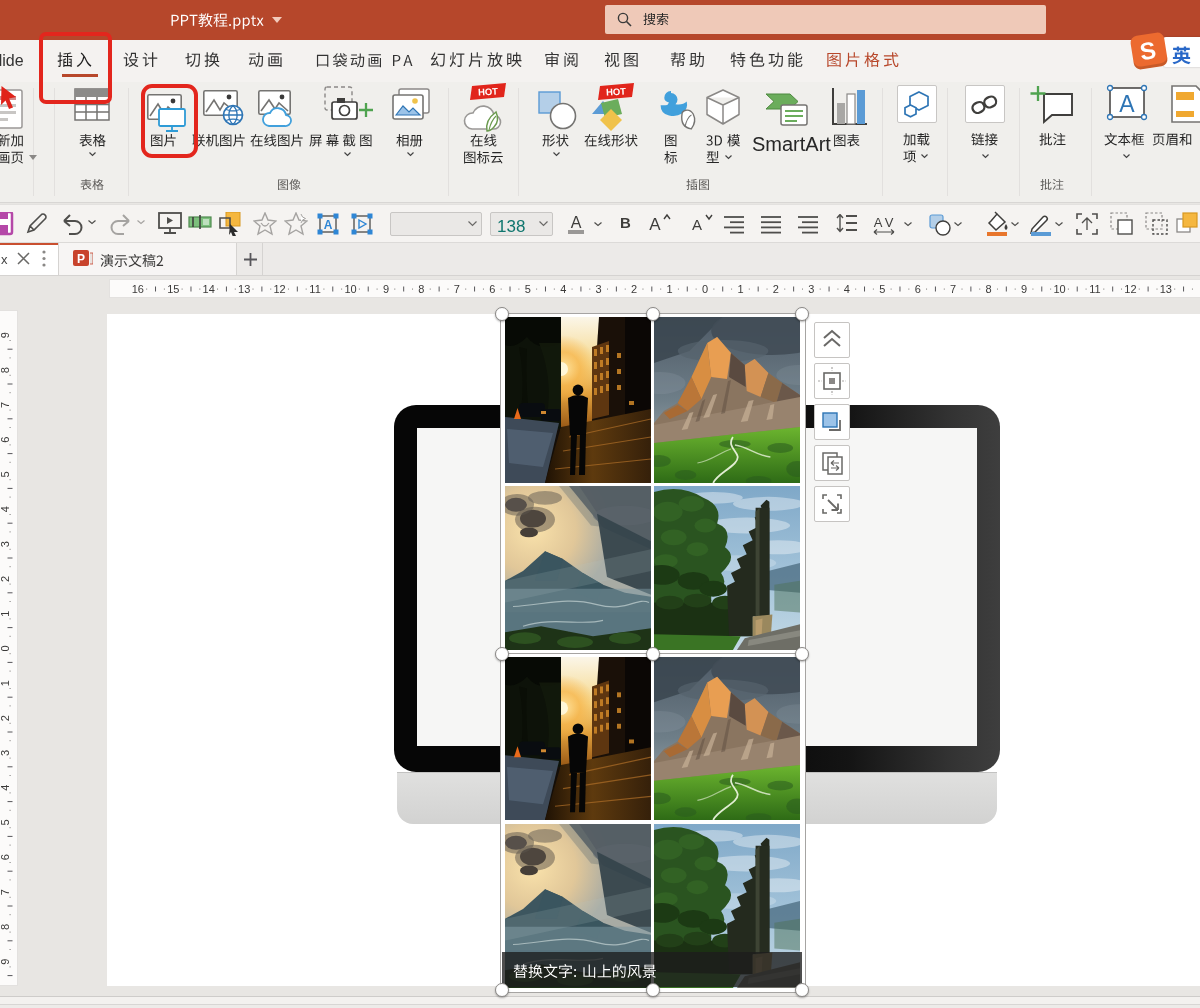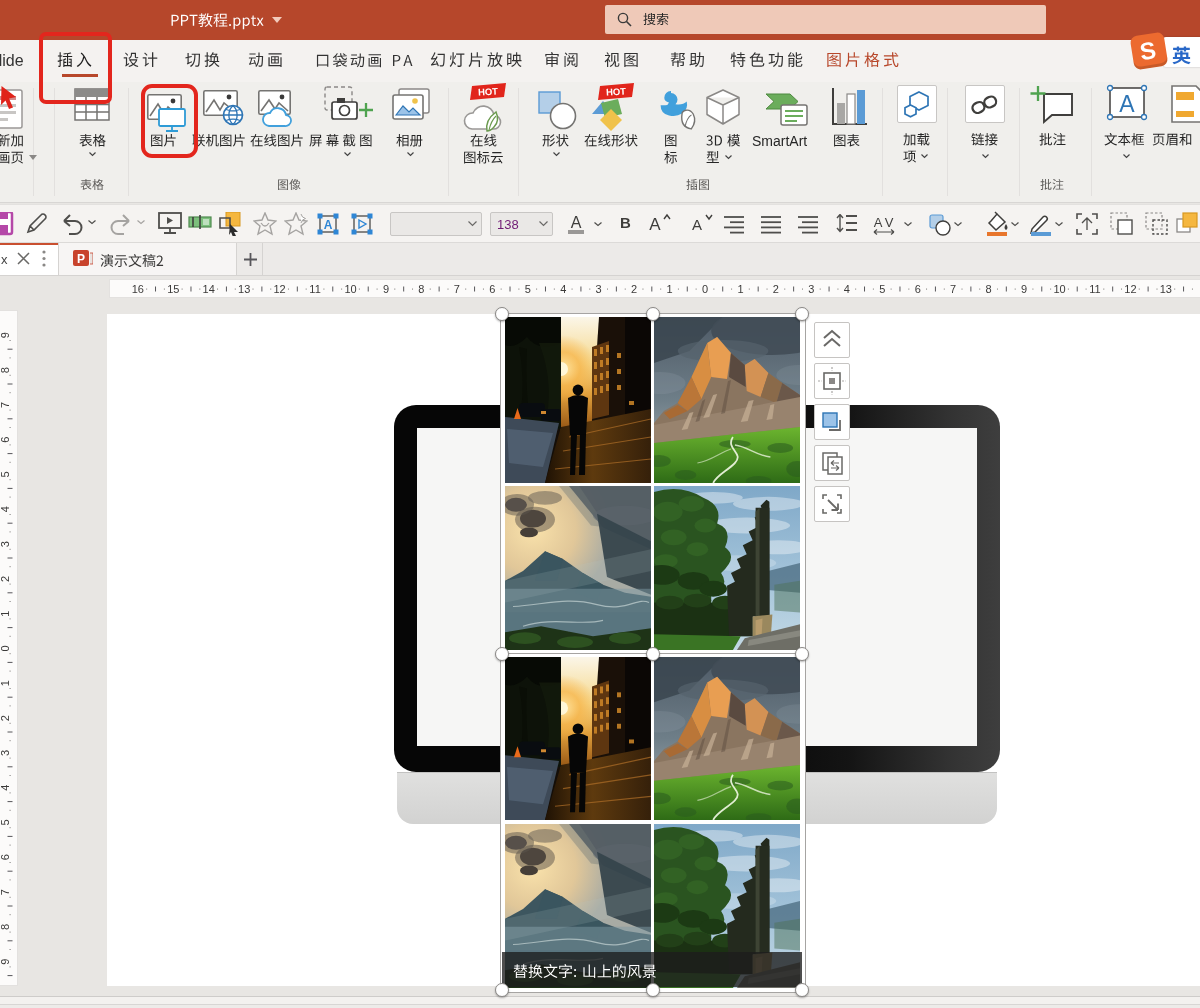--- a/index.html
+++ b/index.html
@@ -237,21 +237,21 @@
     <path transform="translate(0 12.4)" d="M8.6 -10.6L8.6 -6L9.5 -6L9.5 -10.6ZM11.1 -11.3L11.1 -5.2C11.1 -5 11 -5 10.8 -5C10.6 -5 9.9 -5 9.2 -5C9.3 -4.7 9.5 -4.3 9.5 -4.1C10.5 -4.1 11.1 -4.1 11.5 -4.2C11.9 -4.4 12.1 -4.6 12.1 -5.2L12.1 -11.3ZM5.2 -9.9L5.2 -8L3.6 -8L3.6 -8.1L3.6 -9.9ZM0.9 -8L0.9 -7.1L2.6 -7.1C2.4 -6.2 2 -5.3 0.8 -4.6C1 -4.5 1.3 -4.1 1.5 -3.9C2.8 -4.7 3.3 -6 3.5 -7.1L5.2 -7.1L5.2 -4.2L6.2 -4.2L6.2 -7.1L7.7 -7.1L7.7 -8L6.2 -8L6.2 -9.9L7.5 -9.9L7.5 -10.8L1.4 -10.8L1.4 -9.9L2.6 -9.9L2.6 -8.1L2.6 -8ZM6.3 -4.5L6.3 -3L2 -3L2 -2.1L6.3 -2.1L6.3 -0.3L0.6 -0.3L0.6 0.6L12.9 0.6L12.9 -0.3L7.3 -0.3L7.3 -2.1L11.4 -2.1L11.4 -3L7.3 -3L7.3 -4.5Z" fill="#262626"></path>
   </svg>
 <svg class="abs" style="left:724.5px;top:155px;" width="7" height="5" viewBox="0 0 7 5">
     <path d="M0.5 0.5 L3.5 3.5 L6.5 0.5" stroke="#444" stroke-width="1.2" fill="none"></path>
   </svg>
 <svg class="abs" style="left:764px;top:88px;" width="46" height="42" viewBox="0 0 46 42">
     <path d="M2 6 H26 L34 13.5 L26 21 H2 L10 13.5 Z" fill="#6BAD5C" stroke="#4f8a40" stroke-width="1"></path>
     <rect x="17" y="17" width="26" height="20" rx="2" fill="#fff" stroke="#757472" stroke-width="1.5"></rect>
     <path d="M21 23 H39 M21 28 H39 M21 33 H33" stroke="#6BAD5C" stroke-width="2"></path>
   </svg>
-<div class="abs" style="left:752px;top:133.5px;font-size:14px;color:#262626;white-space:pre;line-height:1;">SmartArt</div>
+<div class="abs" style="left:752px;top:133.5px;font-size:20px;color:#262626;white-space:pre;line-height:1;">SmartArt</div>
 <svg class="abs" style="left:829px;top:86px;" width="40" height="44" viewBox="0 0 40 44">
     <path d="M4 2 V38 H38" stroke="#3f3e3c" stroke-width="2" fill="none"></path>
     <rect x="8" y="17" width="8" height="21" fill="#A8A7A5"></rect>
     <rect x="18" y="8" width="8" height="30" fill="#fff" stroke="#8a8886" stroke-width="1.2"></rect>
     <rect x="28" y="4" width="8" height="34" fill="#5B9BD5"></rect>
   </svg>
 <svg style="position:absolute;left:833px;top:132.6px;overflow:visible" width="27" height="16.47" viewBox="0 0 27 16.47">
     <path transform="translate(0 12.4)" d="M5.1 -3.8C6.1 -3.5 7.5 -3.1 8.3 -2.7L8.7 -3.4C7.9 -3.7 6.6 -4.2 5.5 -4.4ZM3.7 -2.1C5.6 -1.8 7.9 -1.3 9.2 -0.8L9.7 -1.6C8.3 -2 6 -2.5 4.2 -2.7ZM1.1 -10.7L1.1 1.1L2.1 1.1L2.1 0.5L11.4 0.5L11.4 1.1L12.4 1.1L12.4 -10.7ZM2.1 -0.4L2.1 -9.8L11.4 -9.8L11.4 -0.4ZM5.6 -9.6C4.9 -8.5 3.8 -7.4 2.6 -6.7C2.8 -6.6 3.2 -6.3 3.3 -6.1C3.7 -6.4 4.1 -6.7 4.5 -7.1C5 -6.6 5.5 -6.2 6 -5.9C4.8 -5.3 3.6 -4.9 2.3 -4.7C2.5 -4.5 2.7 -4.1 2.8 -3.8C4.2 -4.2 5.6 -4.7 6.9 -5.3C8 -4.7 9.3 -4.3 10.5 -4C10.7 -4.2 10.9 -4.6 11.1 -4.8C9.9 -5 8.7 -5.3 7.7 -5.8C8.7 -6.5 9.5 -7.3 10.1 -8.2L9.5 -8.5L9.4 -8.5L5.9 -8.5C6.1 -8.7 6.3 -9 6.4 -9.3ZM5.1 -7.6L5.2 -7.7L8.7 -7.7C8.2 -7.2 7.6 -6.7 6.8 -6.3C6.1 -6.7 5.5 -7.1 5.1 -7.6ZM16.9 1.1C17.2 0.9 17.7 0.7 21.5 -0.5C21.4 -0.7 21.3 -1.1 21.3 -1.4L18 -0.4L18 -3.4C18.8 -3.9 19.6 -4.5 20.1 -5.2C21.2 -2.4 23.1 -0.3 25.9 0.6C26 0.4 26.3 -0 26.6 -0.3C25.2 -0.6 24.1 -1.3 23.1 -2.2C24 -2.7 25 -3.4 25.8 -4.1L24.9 -4.7C24.3 -4.1 23.4 -3.4 22.6 -2.8C22 -3.5 21.5 -4.3 21.1 -5.2L26.1 -5.2L26.1 -6.1L20.7 -6.1L20.7 -7.3L25.1 -7.3L25.1 -8.1L20.7 -8.1L20.7 -9.3L25.7 -9.3L25.7 -10.1L20.7 -10.1L20.7 -11.3L19.7 -11.3L19.7 -10.1L14.9 -10.1L14.9 -9.3L19.7 -9.3L19.7 -8.1L15.6 -8.1L15.6 -7.3L19.7 -7.3L19.7 -6.1L14.4 -6.1L14.4 -5.2L18.9 -5.2C17.6 -4 15.7 -3 14 -2.5C14.2 -2.3 14.5 -1.9 14.7 -1.6C15.4 -1.9 16.2 -2.3 17 -2.7L17 -0.7C17 -0.2 16.7 0 16.5 0.1C16.6 0.4 16.8 0.8 16.9 1.1Z" fill="#262626"></path>
   </svg>
 <svg style="position:absolute;left:686px;top:178px;overflow:visible" width="24" height="14.64" viewBox="0 0 24 14.64">
@@ -380,21 +380,21 @@
       <rect x="0.5" y="16.5" width="5" height="5"></rect>
       <rect x="16.5" y="16.5" width="5" height="5"></rect>
     </g>
     <path d="M8 7 L15 11 L8 15 Z" fill="none" stroke="#2E86D5" stroke-width="1.4"></path>
   </svg>
 <div class="abs" style="left:390px;top:212px;width:92px;height:24px;background:#EAE8E6;border:1px solid #C8C6C4;border-radius:2px"></div>
 <svg class="abs" style="left:468px;top:221px;" width="9" height="6" viewBox="0 0 9 6">
     <path d="M0.5 0.5 L4.5 4.5 L8.5 0.5" stroke="#6a6967" stroke-width="1.2" fill="none"></path>
   </svg>
 <div class="abs" style="left:490px;top:212px;width:63px;height:24px;background:#EAE8E6;border:1px solid #C8C6C4;border-radius:2px"></div>
-<div class="abs" style="left:497px;top:218px;font-size:13px;color:#701a75;white-space:pre;line-height:1;">138</div>
+<div class="abs" style="left:497px;top:218px;font-size:17px;color:#0f766e;white-space:pre;line-height:1;">138</div>
 <svg class="abs" style="left:539px;top:221px;" width="9" height="6" viewBox="0 0 9 6">
     <path d="M0.5 0.5 L4.5 4.5 L8.5 0.5" stroke="#6a6967" stroke-width="1.2" fill="none"></path>
   </svg>
 <svg class="abs" style="left:566px;top:213px;" width="24" height="24" viewBox="0 0 24 24">
     <text x="10" y="15" font-family="Liberation Sans" font-size="16" fill="#3f3e3c" text-anchor="middle">A</text>
     <rect x="2" y="17" width="16" height="4" fill="#9a9896"></rect>
   </svg>
 <svg class="abs" style="left:594px;top:222px;" width="8" height="5" viewBox="0 0 8 5">
     <path d="M0.5 0.5 L4 3.5 L7.5 0.5" stroke="#4f4e4c" stroke-width="1.2" fill="none"></path>
   </svg>

